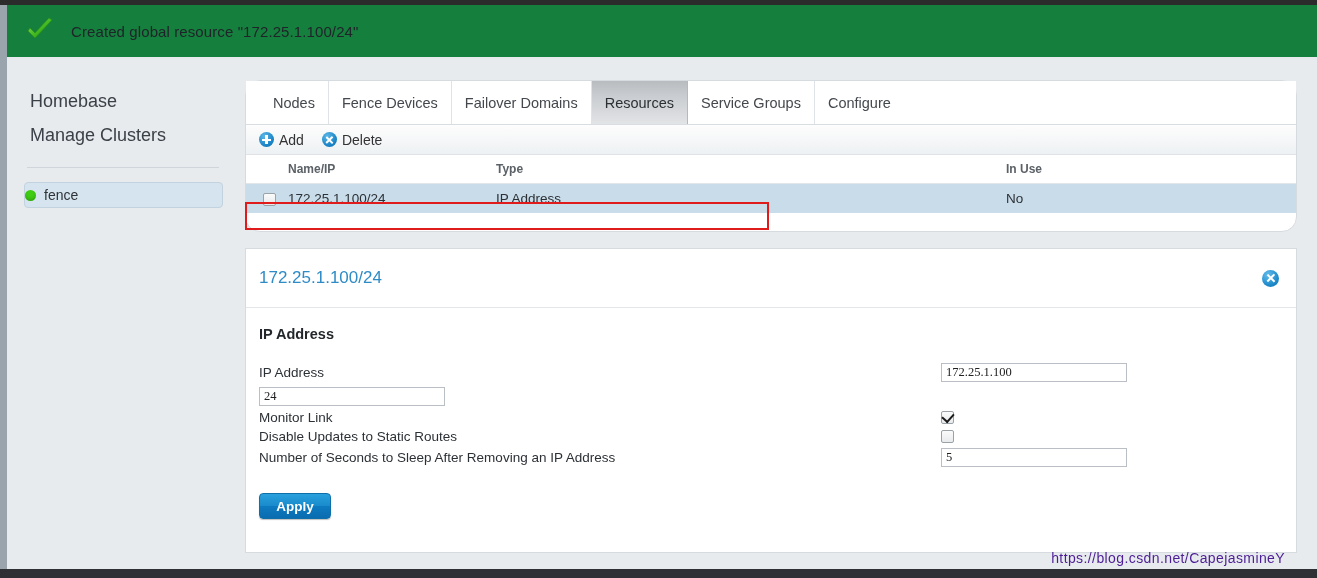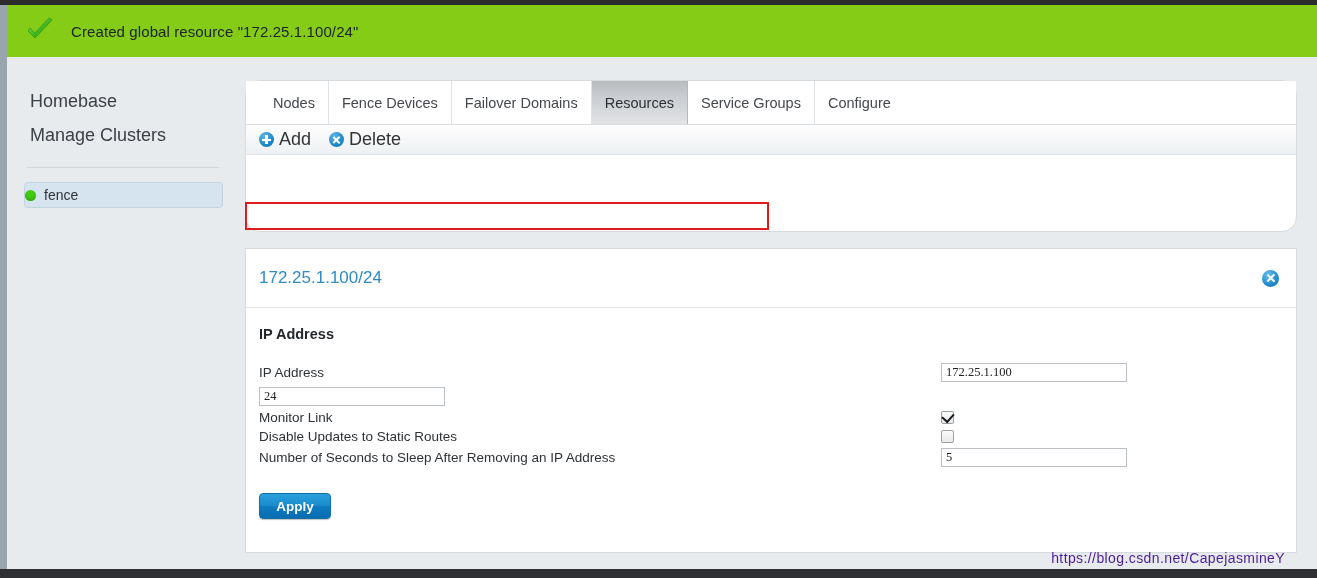--- a/index.html
+++ b/index.html
@@ -31,21 +31,21 @@
   .left-edge {
     position: absolute; left: 0; top: 5px;
     width: 7px; height: 564px;
     background: #9aa4ac;
   }
 
   
   .banner {
     position: absolute; left: 7px; top: 5px;
     width: 1310px; height: 52px;
-    background: #84cc16;
+    background: #15803d;
     display: flex; align-items: center;
     padding-left: 18px;
   }
   .banner .check {
     width: 30px; height: 30px;
     position: relative; flex: 0 0 auto;
     margin-right: 16px;
   }
   .banner .check svg { display: block; }
   .banner-text {
@@ -133,21 +133,21 @@
   .toolbar {
     height: 30px;
     background: linear-gradient(to bottom, #fdfdfd 0%, #eef1f3 100%);
     border-bottom: 1px solid #dfe3e7;
     display: flex; align-items: center;
     padding-left: 13px;
   }
   .tool-btn {
     display: flex; align-items: center;
     margin-right: 18px;
-    font-size: 18px;
+    font-size: 14px;
     color: #333;
     cursor: pointer;
   }
   .circ-icon {
     width: 15px; height: 15px;
     border-radius: 50%;
     background: radial-gradient(circle at 35% 28%, #5cb6e6 0%, #1c86c8 62%, #0e6ca8 100%);
     margin-right: 5px;
     position: relative; flex: 0 0 auto;
   }
@@ -347,20 +347,40 @@
       <div class="tool-btn">
         <span class="circ-icon icon-plus"></span>
         <span>Add</span>
       </div>
       <div class="tool-btn">
         <span class="circ-icon icon-x"></span>
         <span>Delete</span>
       </div>
     </div>
 
+    <table class="res-table">
+      <thead>
+        <tr>
+          <th class="col-chk"></th>
+          <th class="col-name">Name/IP</th>
+          <th class="col-type">Type</th>
+          <th class="col-inuse">In Use</th>
+        </tr>
+      </thead>
+      <tbody>
+        <tr>
+          <td class="col-chk cell-chk">
+            <span class="fake-check"></span>
+          </td>
+          <td class="col-name">172.25.1.100/24</td>
+          <td class="col-type">IP Address</td>
+          <td class="col-inuse">No</td>
+        </tr>
+      </tbody>
+    </table>
   </div>
 
   <div class="red-box"></div>
 
   <div class="card" id="card-detail">
     <div class="detail-head">
       <span class="detail-title">172.25.1.100/24</span>
       <span class="close-circle"></span>
     </div>
 

